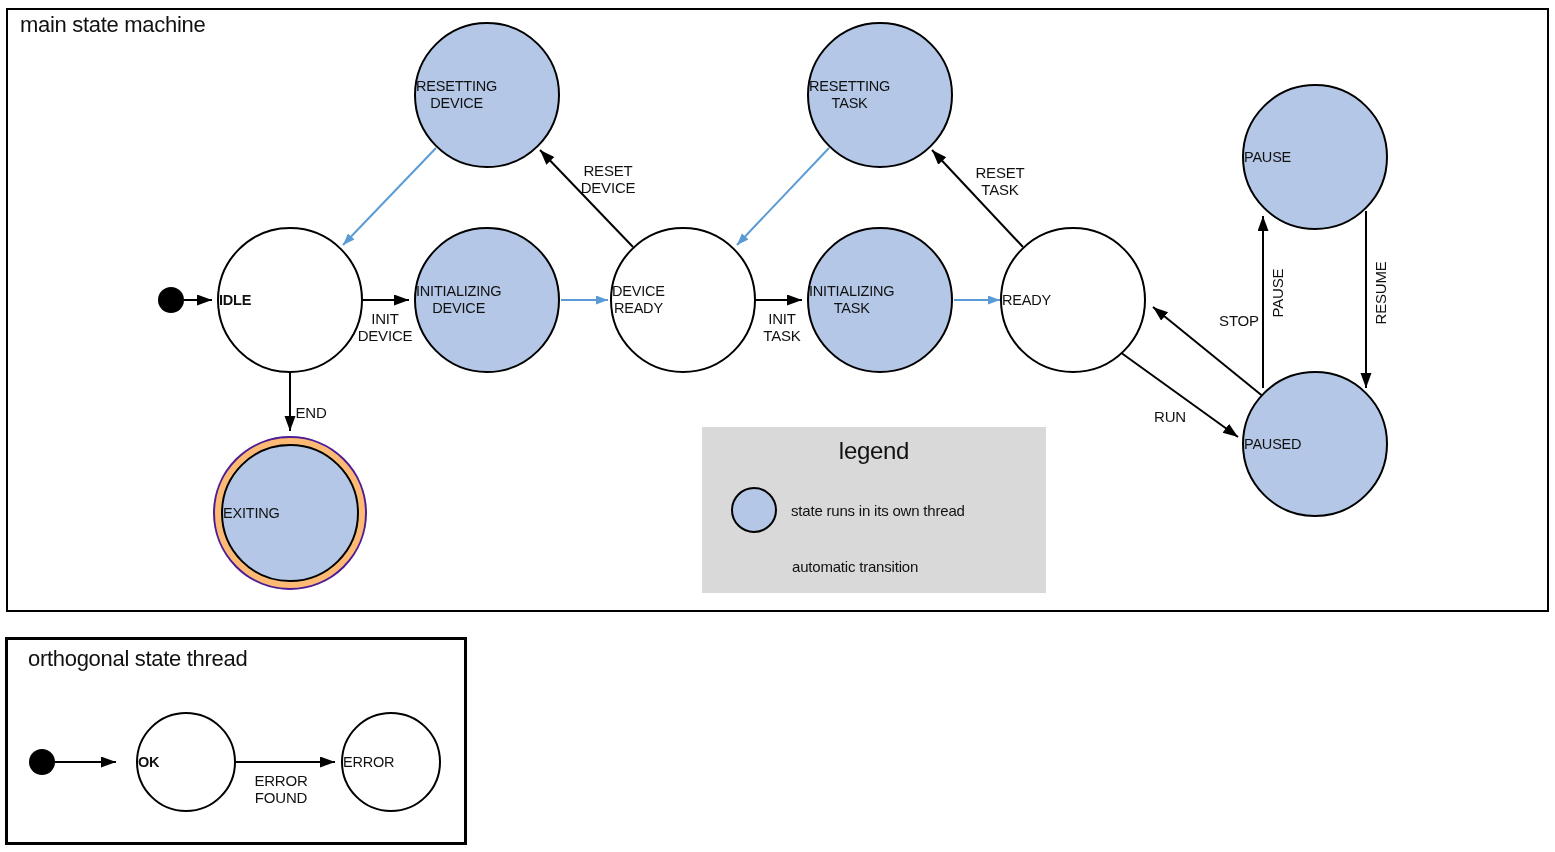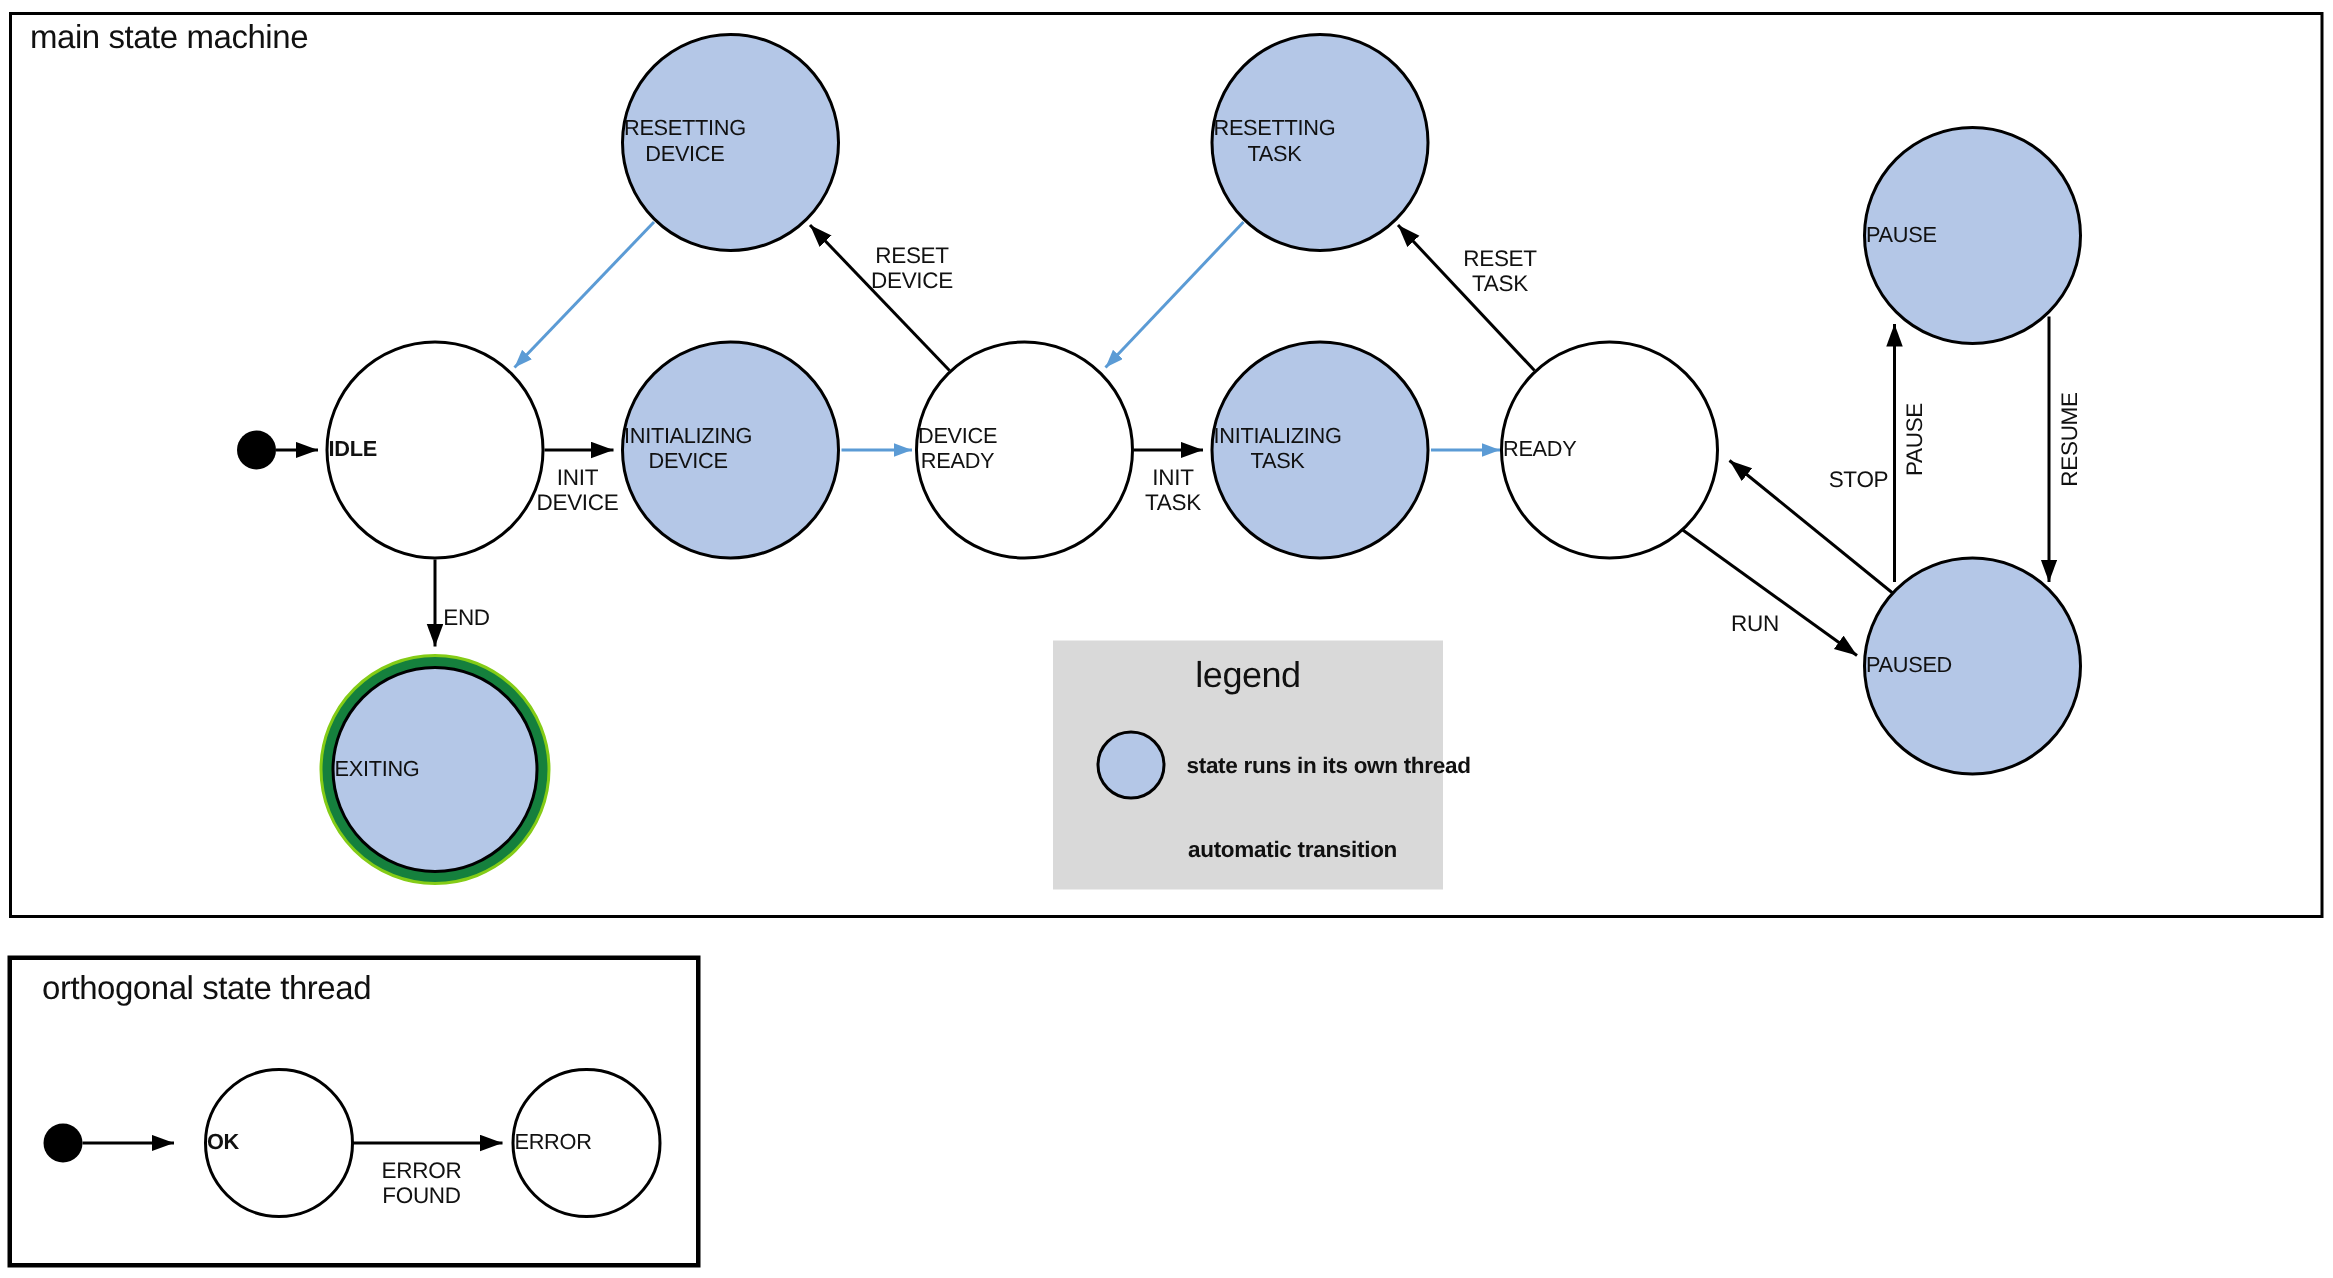--- a/index.html
+++ b/index.html
@@ -23,53 +23,53 @@
     position: absolute; width: 146px; height: 146px; border: 2px solid #000;
     border-radius: 50%; background: #ffffff;
     display: flex; align-items: center; justify-content: flex-start; text-align: center;
     font-size: 14.5px; font-weight: 500; line-height: 17px; letter-spacing: -0.2px;
     white-space: pre-line;
   }
   .state.threaded { background: #b4c7e7; }
   .state.small { width: 100px; height: 100px; }
 
   .final-ring {
-    position: absolute; width: 154px; height: 154px; border: 2px solid #84cc16;
-    border-radius: 50%; background: #15803d;
+    position: absolute; width: 154px; height: 154px; border: 2px solid #4c1d95;
+    border-radius: 50%; background: #fdba74;
   }
   .final-ring .state.inner {
     position: absolute; left: 6px; top: 6px; width: 138px; height: 138px;
   }
 
   .init-dot {
     position: absolute; width: 26px; height: 26px; border-radius: 50%; background: #000;
   }
 
   .tlabel {
     position: absolute; transform: translate(-50%, -50%);
     font-size: 15px; font-weight: 500; line-height: 17px; letter-spacing: -0.2px;
     text-align: center; white-space: pre-line;
   }
   .tlabel.vertical { transform: translate(-50%, -50%) rotate(-90deg); white-space: nowrap; }
 
   .legend-box {
-    position: absolute; left: 702px; top: 427px; width: 260px; height: 166px;
+    position: absolute; left: 702px; top: 427px; width: 344px; height: 166px;
     background: #d9d9d9;
     padding-left: 24px;
   }
   .legend-title {
     position: absolute; left: 0; top: 10px; width: 100%; text-align: center;
     font-size: 24px; font-weight: 500; letter-spacing: -0.3px;
   }
   .legend-circle {
     position: absolute; left: 29px; top: 60px; width: 46px; height: 46px;
     border: 2.5px solid #000; border-radius: 50%; background: #b4c7e7;
   }
   .legend-item-label {
-    position: absolute; font-size: 15px; font-weight: 700; letter-spacing: -0.2px;
+    position: absolute; font-size: 15px; font-weight: 400; letter-spacing: -0.2px;
     white-space: nowrap;
   }
   .legend-thread-label { left: 89px; top: 75px; }
   .legend-auto-label { left: 90px; top: 131px; }
 </style>
 </head>
 <body>
 
 <div class="frame main-frame"></div>
 <div class="frame orth-frame"></div>

